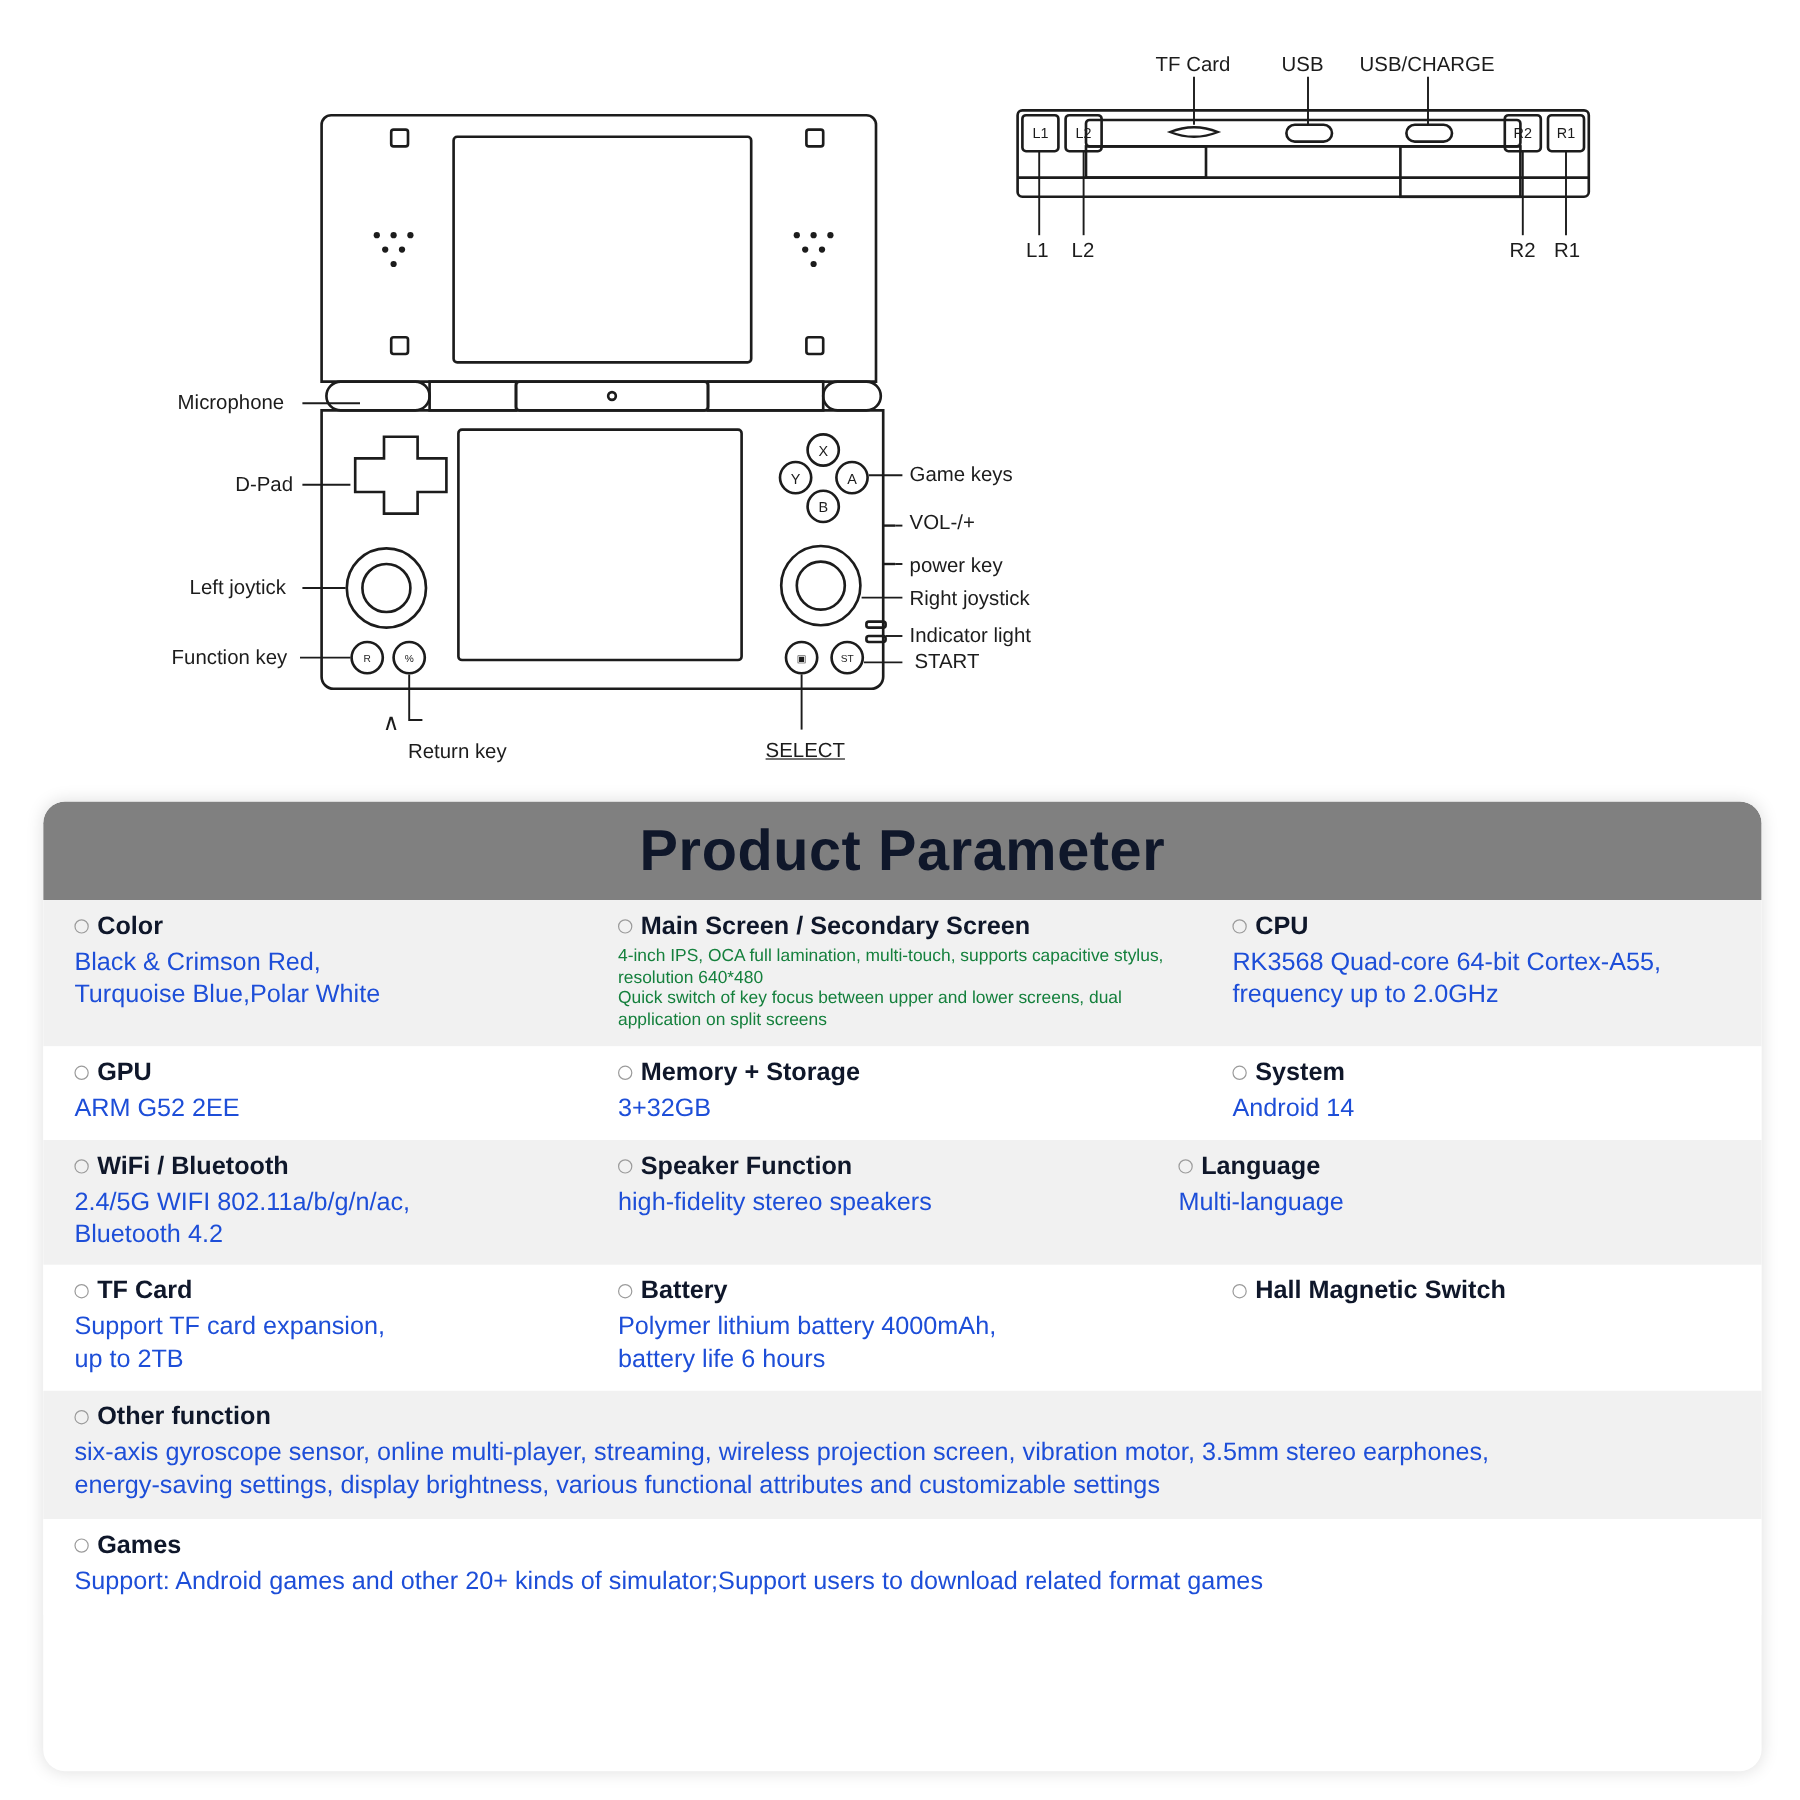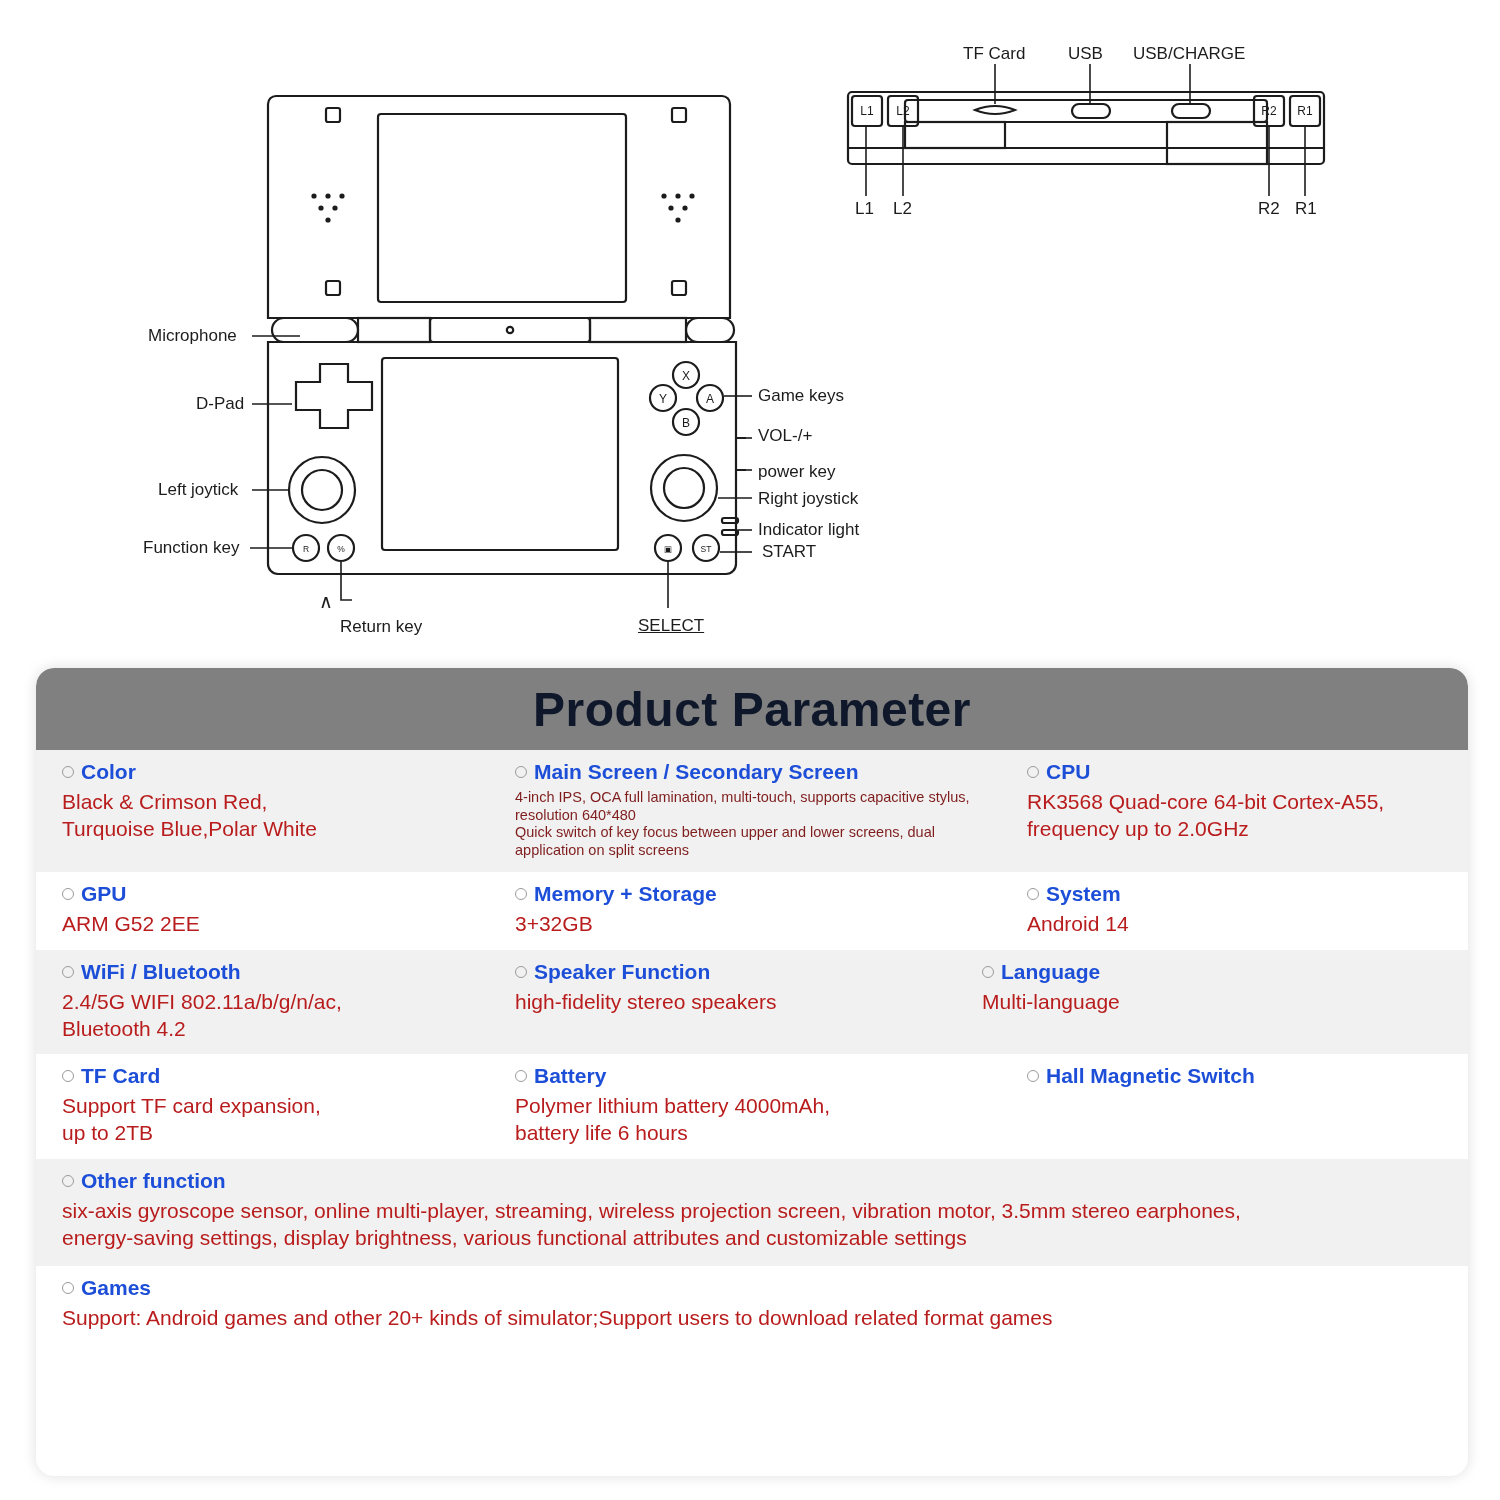--- a/index.html
+++ b/index.html
@@ -60,43 +60,43 @@
     min-width:0;
   }
   .cell.c1 { flex:0 0 453px; }
   .cell.c2 { flex:0 0 512px; }
   .cell.c3 { flex:1 1 auto; }
   .cell-full { flex:1 1 100%; padding:10px 26px 14px 26px; }
 
   .k {
     font-size:21px;
     font-weight:bold;
-    color:#1d4ed8;
+    color:#0f172a;
     display:flex;
     align-items:center;
     gap:7px;
     margin-bottom:5px;
   }
   .k .bullet {
     width:12px; height:12px;
     border:1.6px solid #9b9b9b;
     border-radius:50%;
     display:inline-block;
     flex:0 0 auto;
   }
   .v {
     font-size:21px;
-    color:#b91c1c;
+    color:#1d4ed8;
     line-height:1.28;
     white-space:pre-line;
   }
   .v.small {
     font-size:14.5px;
     line-height:1.22;
-    color:#7f1d1d;
+    color:#15803d;
   }
 </style>
 </head>
 <body>
 
 <div id="diagram">
 
   <svg width="1500" height="660" viewBox="0 0 1500 660">
     <g fill="none" stroke="#1c1c1c" stroke-width="2.2">
 

